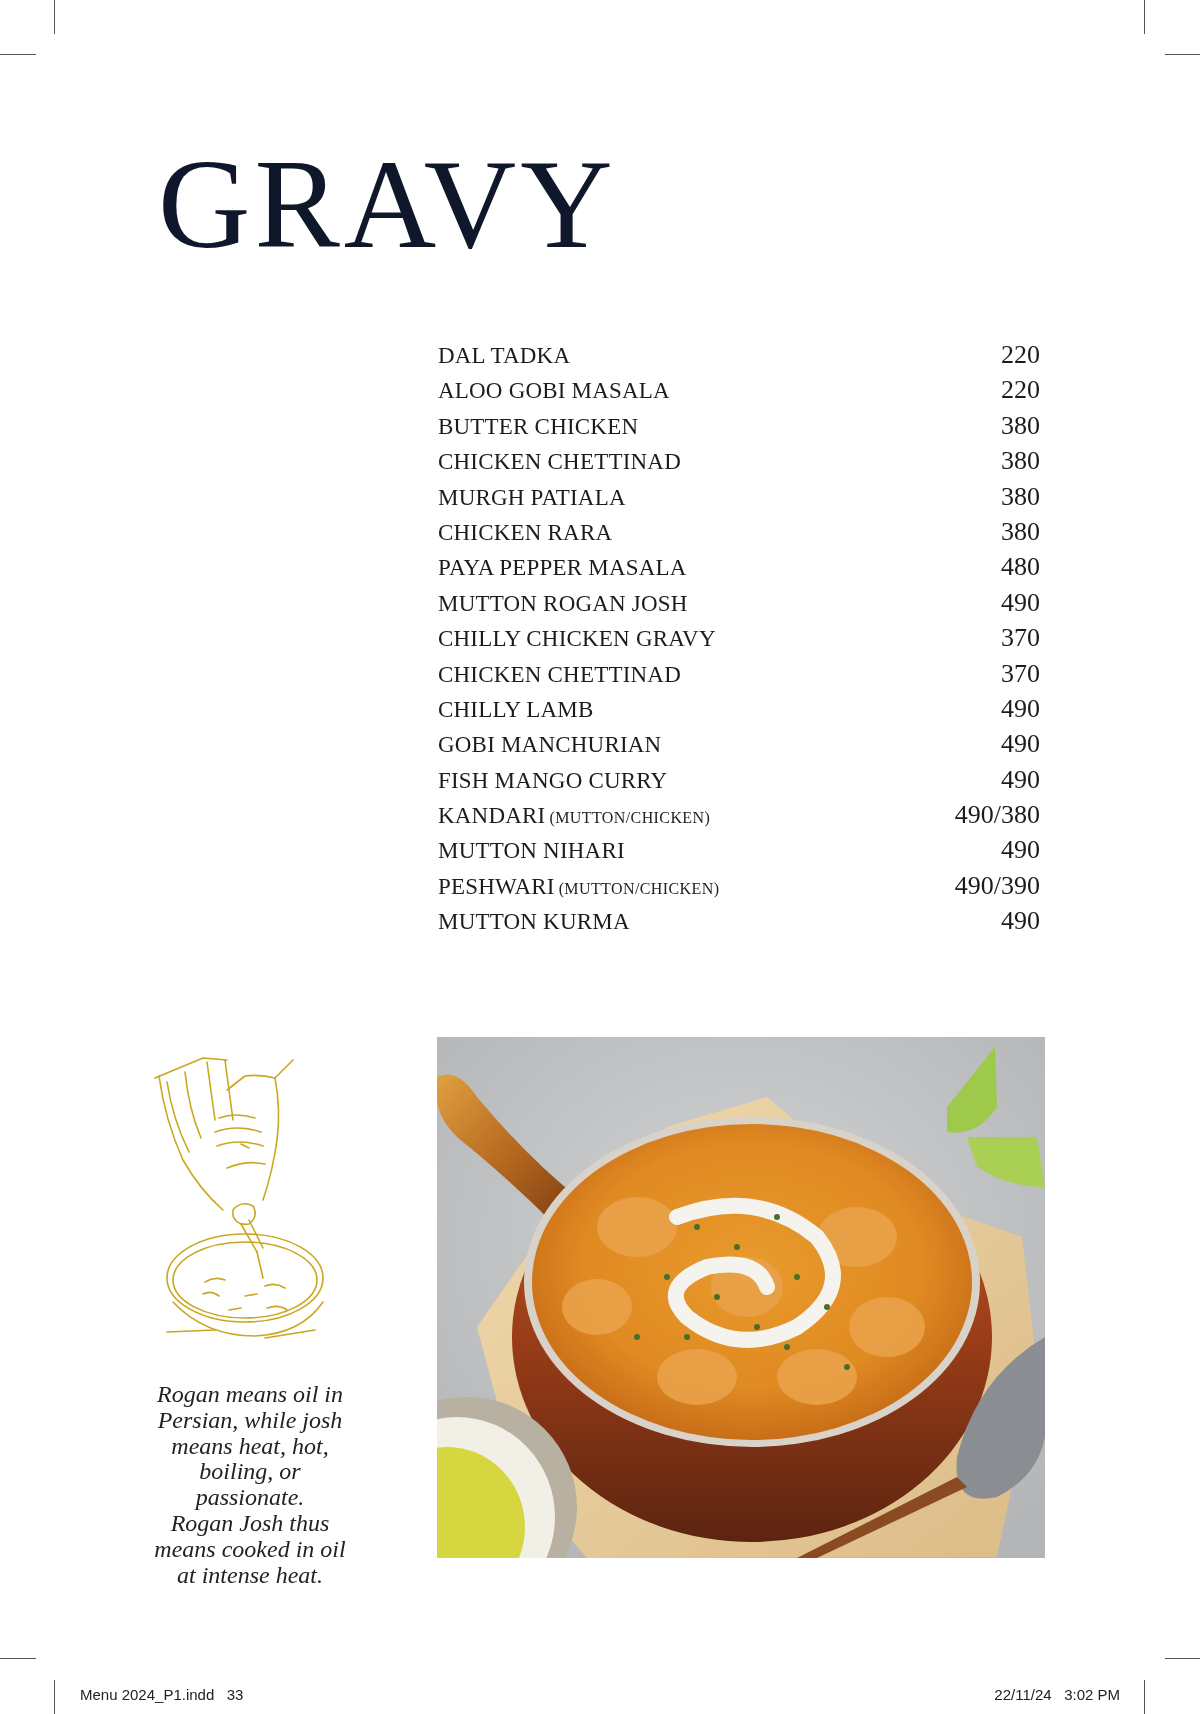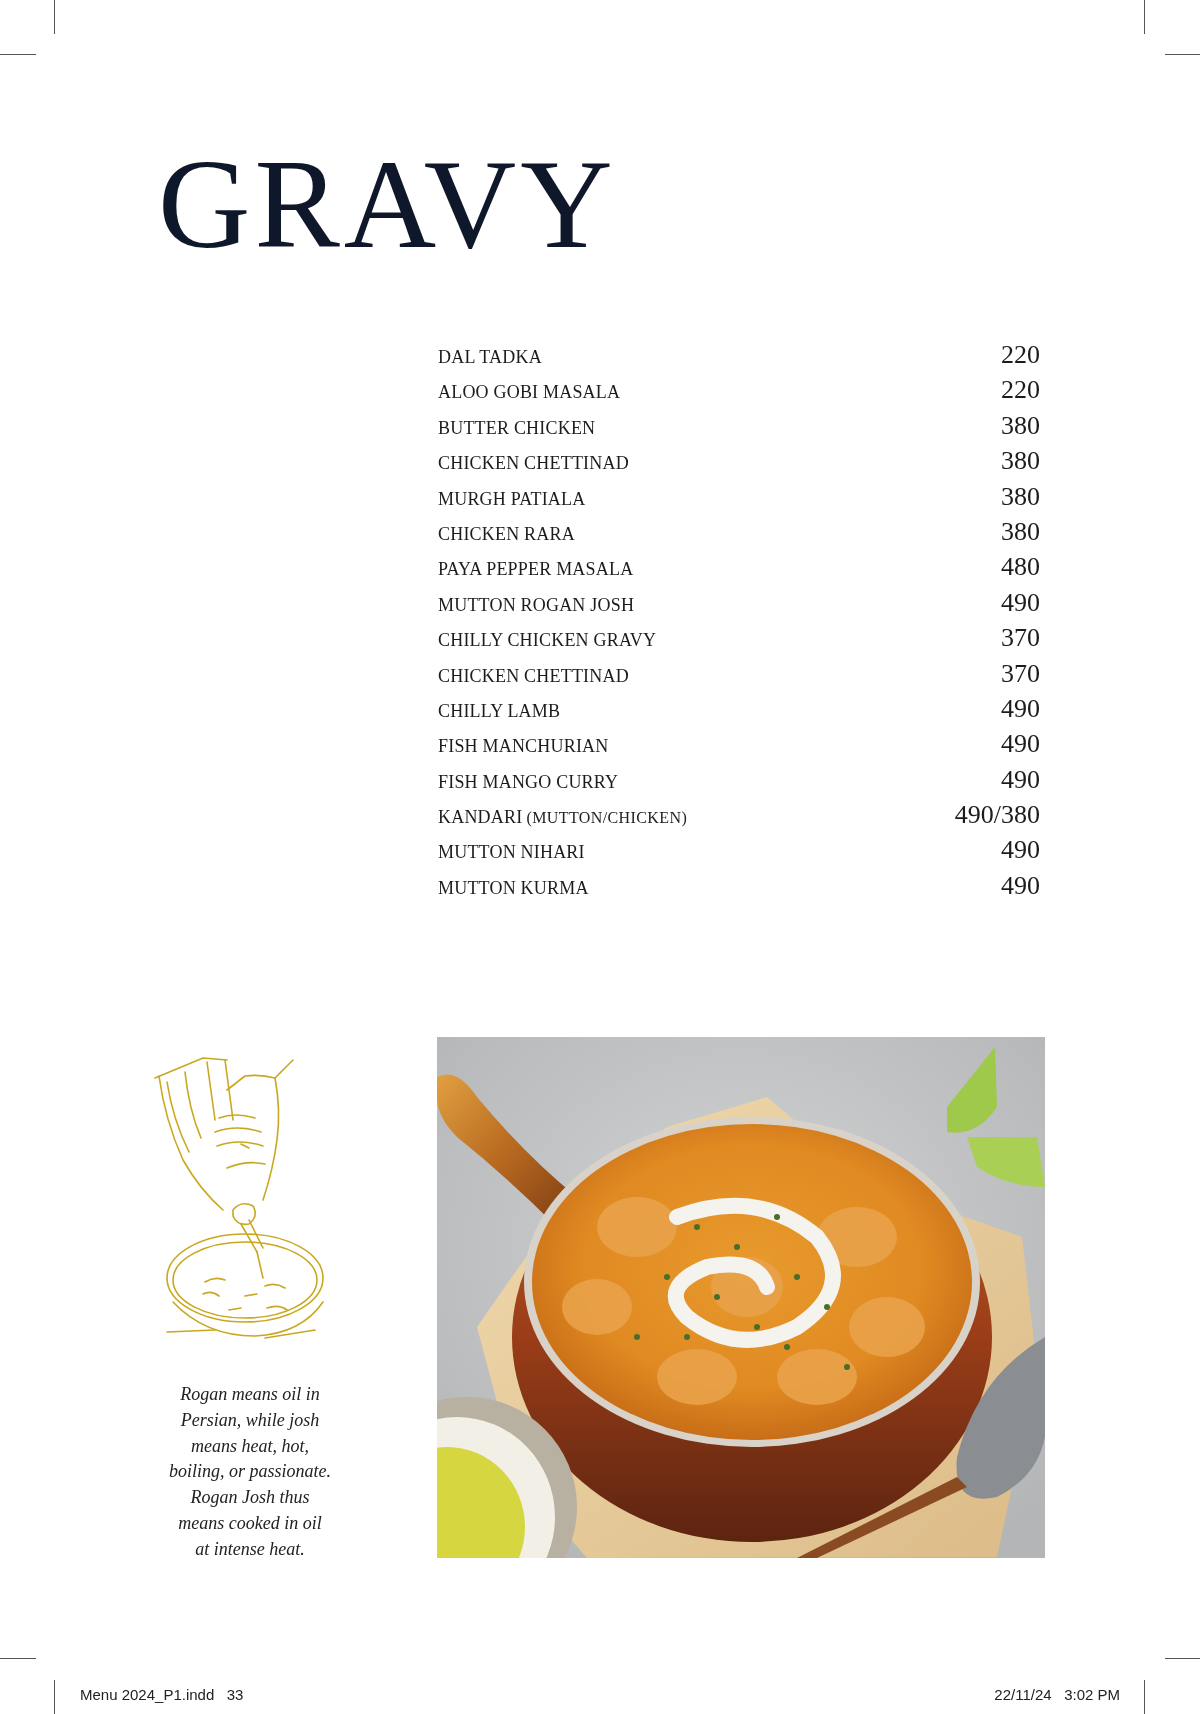--- a/index.html
+++ b/index.html
@@ -4,28 +4,28 @@
 <style>
   html, body { margin:0; padding:0; }
   body { width:1200px; height:1714px; background:#ffffff; position:relative; overflow:hidden;
          font-family:"DejaVu Serif", "Liberation Serif", serif; color:#1a1a1a; }
   .crop { position:absolute; background:#555; }
   .title { position:absolute; left:158px; top:140px; margin:0;
            font-family:"Liberation Serif", "DejaVu Serif", serif; font-weight:normal;
            font-size:128px; letter-spacing:4px; line-height:1; color:#0f172a; }
   .menu { position:absolute; left:438px; top:340px; width:602px; }
   .row { display:flex; justify-content:space-between; align-items:baseline; height:35.4px; }
-  .item { font-family:"Liberation Serif", serif; font-size:18px; letter-spacing:0.2px; color:#1c1c1c; }
+  .item { font-family:"Liberation Serif", serif; font-size:23px; letter-spacing:0.2px; color:#1c1c1c; }
   .sub { font-family:"Liberation Serif", serif; font-size:16px; letter-spacing:0.4px; margin-left:4px; color:#222; }
   .price { font-family:"Liberation Serif", serif; font-size:26px; color:#1c1c1c; }
   .photo { position:absolute; left:437px; top:1037px; width:608px; height:521px; overflow:hidden;
            background:#c8c8c9; }
   .illus { position:absolute; left:145px; top:1020px; width:200px; height:330px; }
   .caption { position:absolute; left:150px; top:1382px; width:200px; text-align:center;
-             font-family:"Liberation Serif", serif; font-style:italic; font-size:18px; line-height:25.8px; color:#222; }
+             font-family:"Liberation Serif", serif; font-style:italic; font-size:24px; line-height:25.8px; color:#222; }
   .footer { position:absolute; top:1686px; font-family:"Liberation Sans", sans-serif; font-size:15px; color:#222; }
 </style>
 </head>
 <body>
 
 <div class="crop" style="left:54px;top:0;width:1px;height:34px;"></div>
 <div class="crop" style="left:0;top:54px;width:36px;height:1px;"></div>
 <div class="crop" style="left:1144px;top:0;width:1px;height:34px;"></div>
 <div class="crop" style="left:1165px;top:54px;width:35px;height:1px;"></div>
 <div class="crop" style="left:0;top:1658px;width:36px;height:1px;"></div>
@@ -74,34 +74,38 @@
     </div>
     <div class="row">
       <span><span class="item">CHICKEN CHETTINAD</span></span>
       <span class="price">370</span>
     </div>
     <div class="row">
       <span><span class="item">CHILLY LAMB</span></span>
       <span class="price">490</span>
     </div>
     <div class="row">
-      <span><span class="item">FISH MANCHURIAN</span></span>
+      <span><span class="item">GOBI MANCHURIAN</span></span>
       <span class="price">490</span>
     </div>
     <div class="row">
       <span><span class="item">FISH MANGO CURRY</span></span>
       <span class="price">490</span>
     </div>
     <div class="row">
       <span><span class="item">KANDARI</span><span class="sub">(MUTTON/CHICKEN)</span></span>
       <span class="price">490/380</span>
     </div>
     <div class="row">
       <span><span class="item">MUTTON NIHARI</span></span>
       <span class="price">490</span>
+    </div>
+    <div class="row">
+      <span><span class="item">PESHWARI</span><span class="sub">(MUTTON/CHICKEN)</span></span>
+      <span class="price">490/390</span>
     </div>
     <div class="row">
       <span><span class="item">MUTTON KURMA</span></span>
       <span class="price">490</span>
     </div>
   </div>
 
 <div class="illus">
   <svg width="200" height="330" viewBox="0 0 200 330" fill="none" stroke="#C9A81F" stroke-width="1.6" stroke-linecap="round" stroke-linejoin="round">
 

